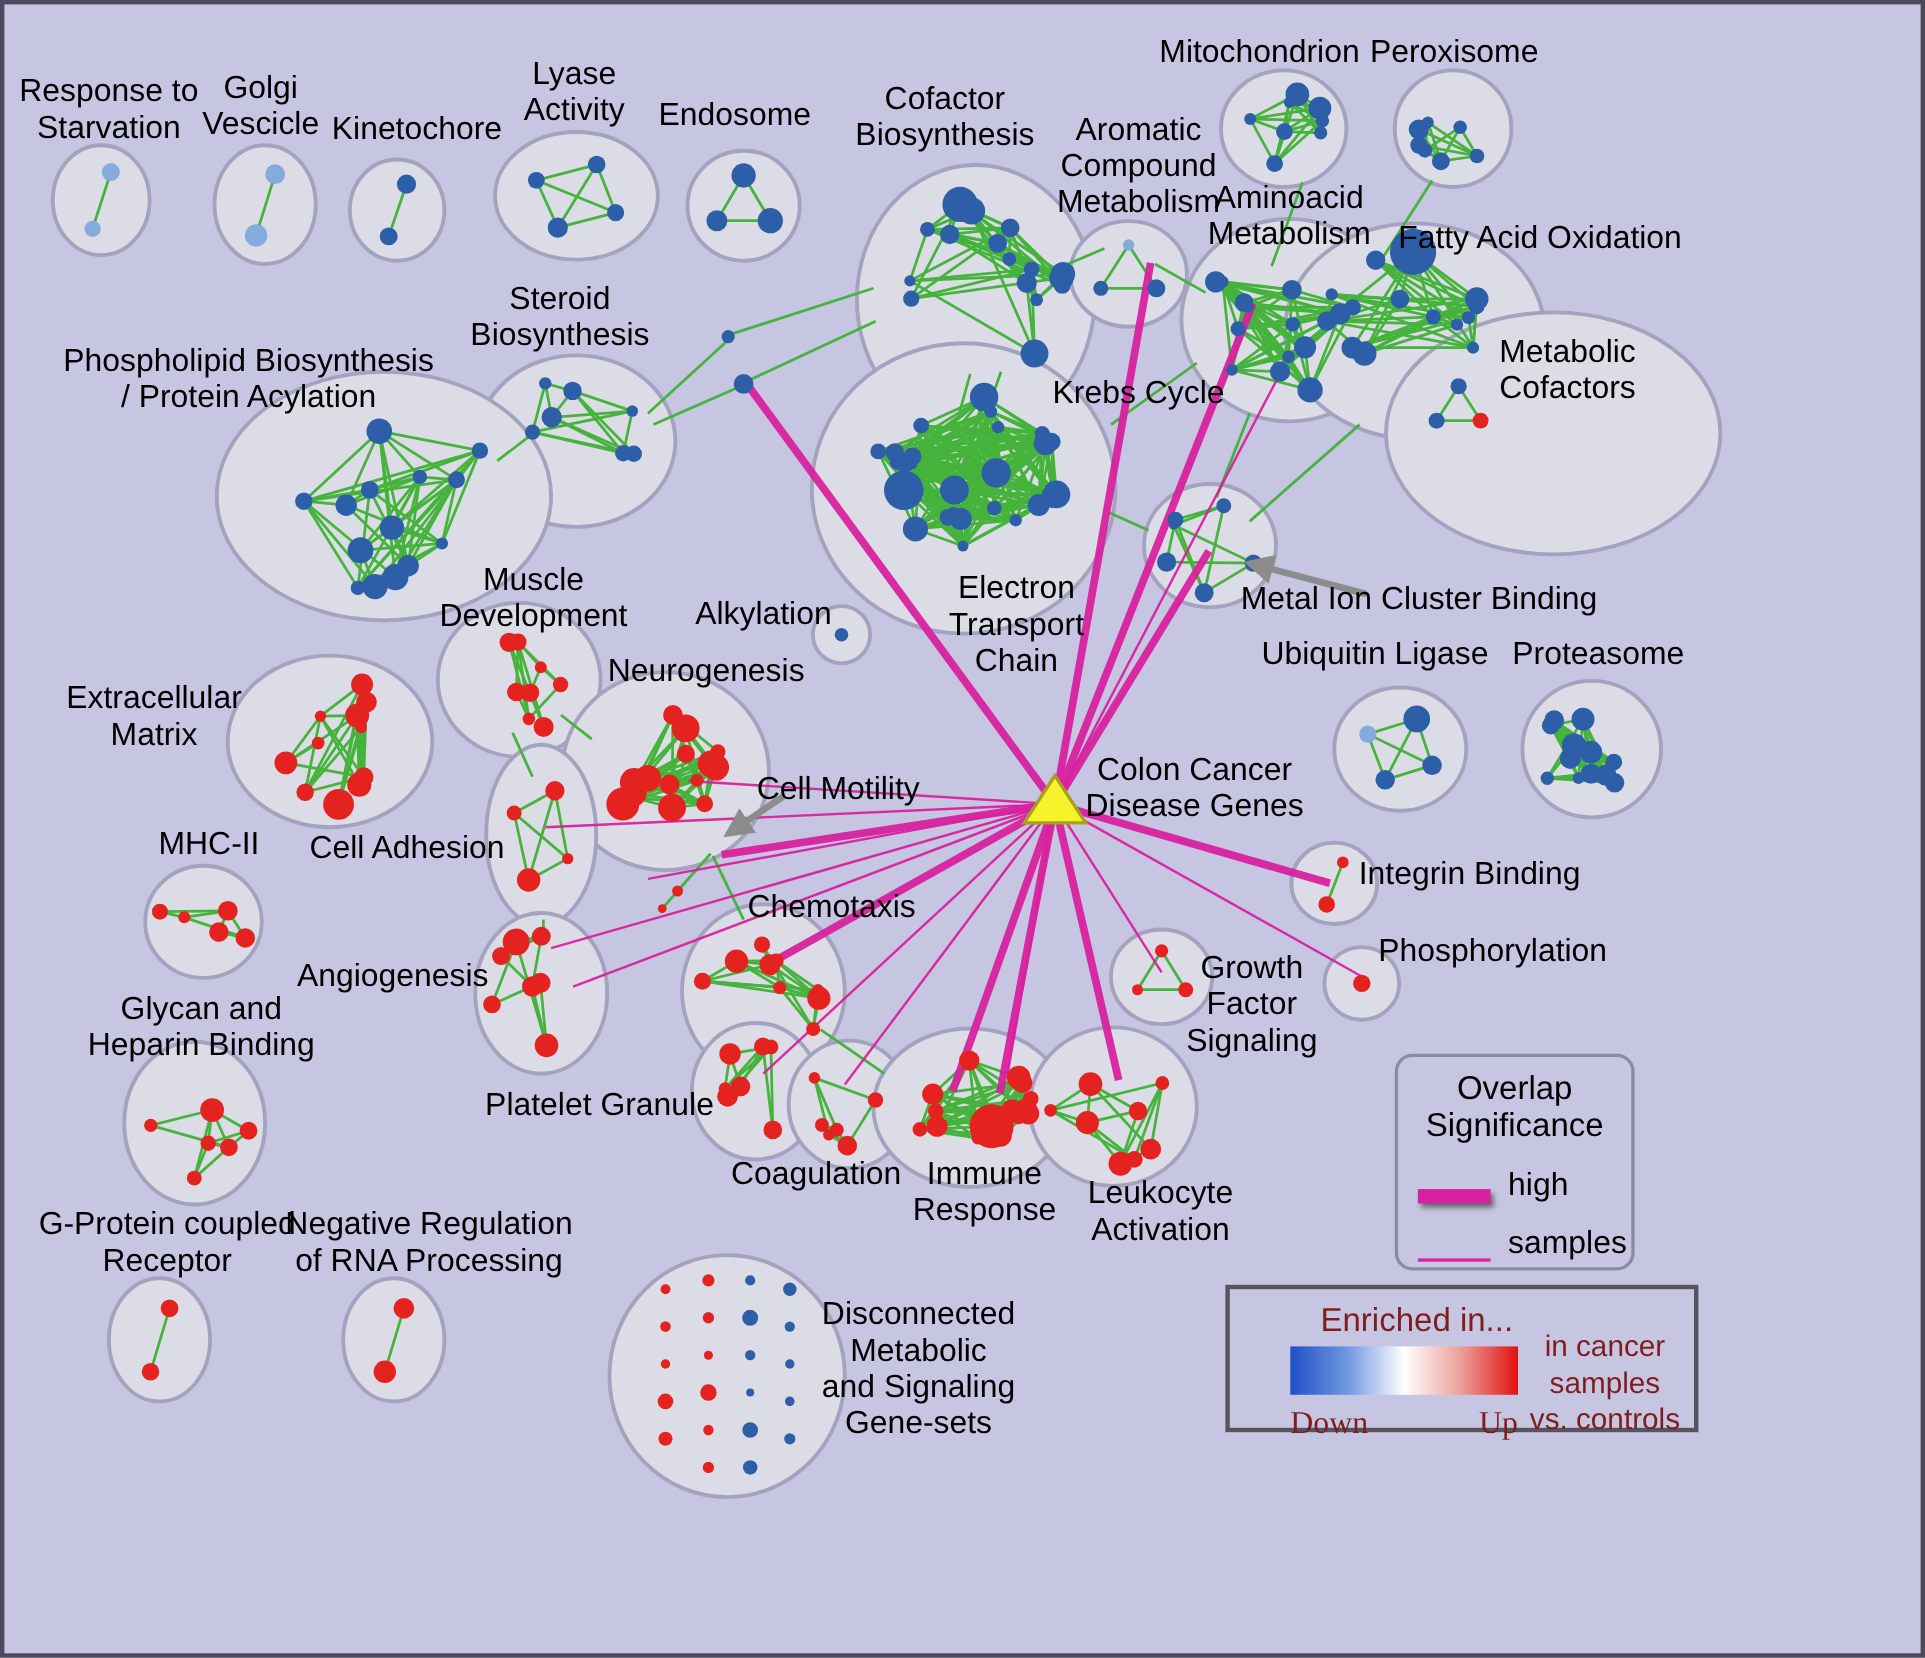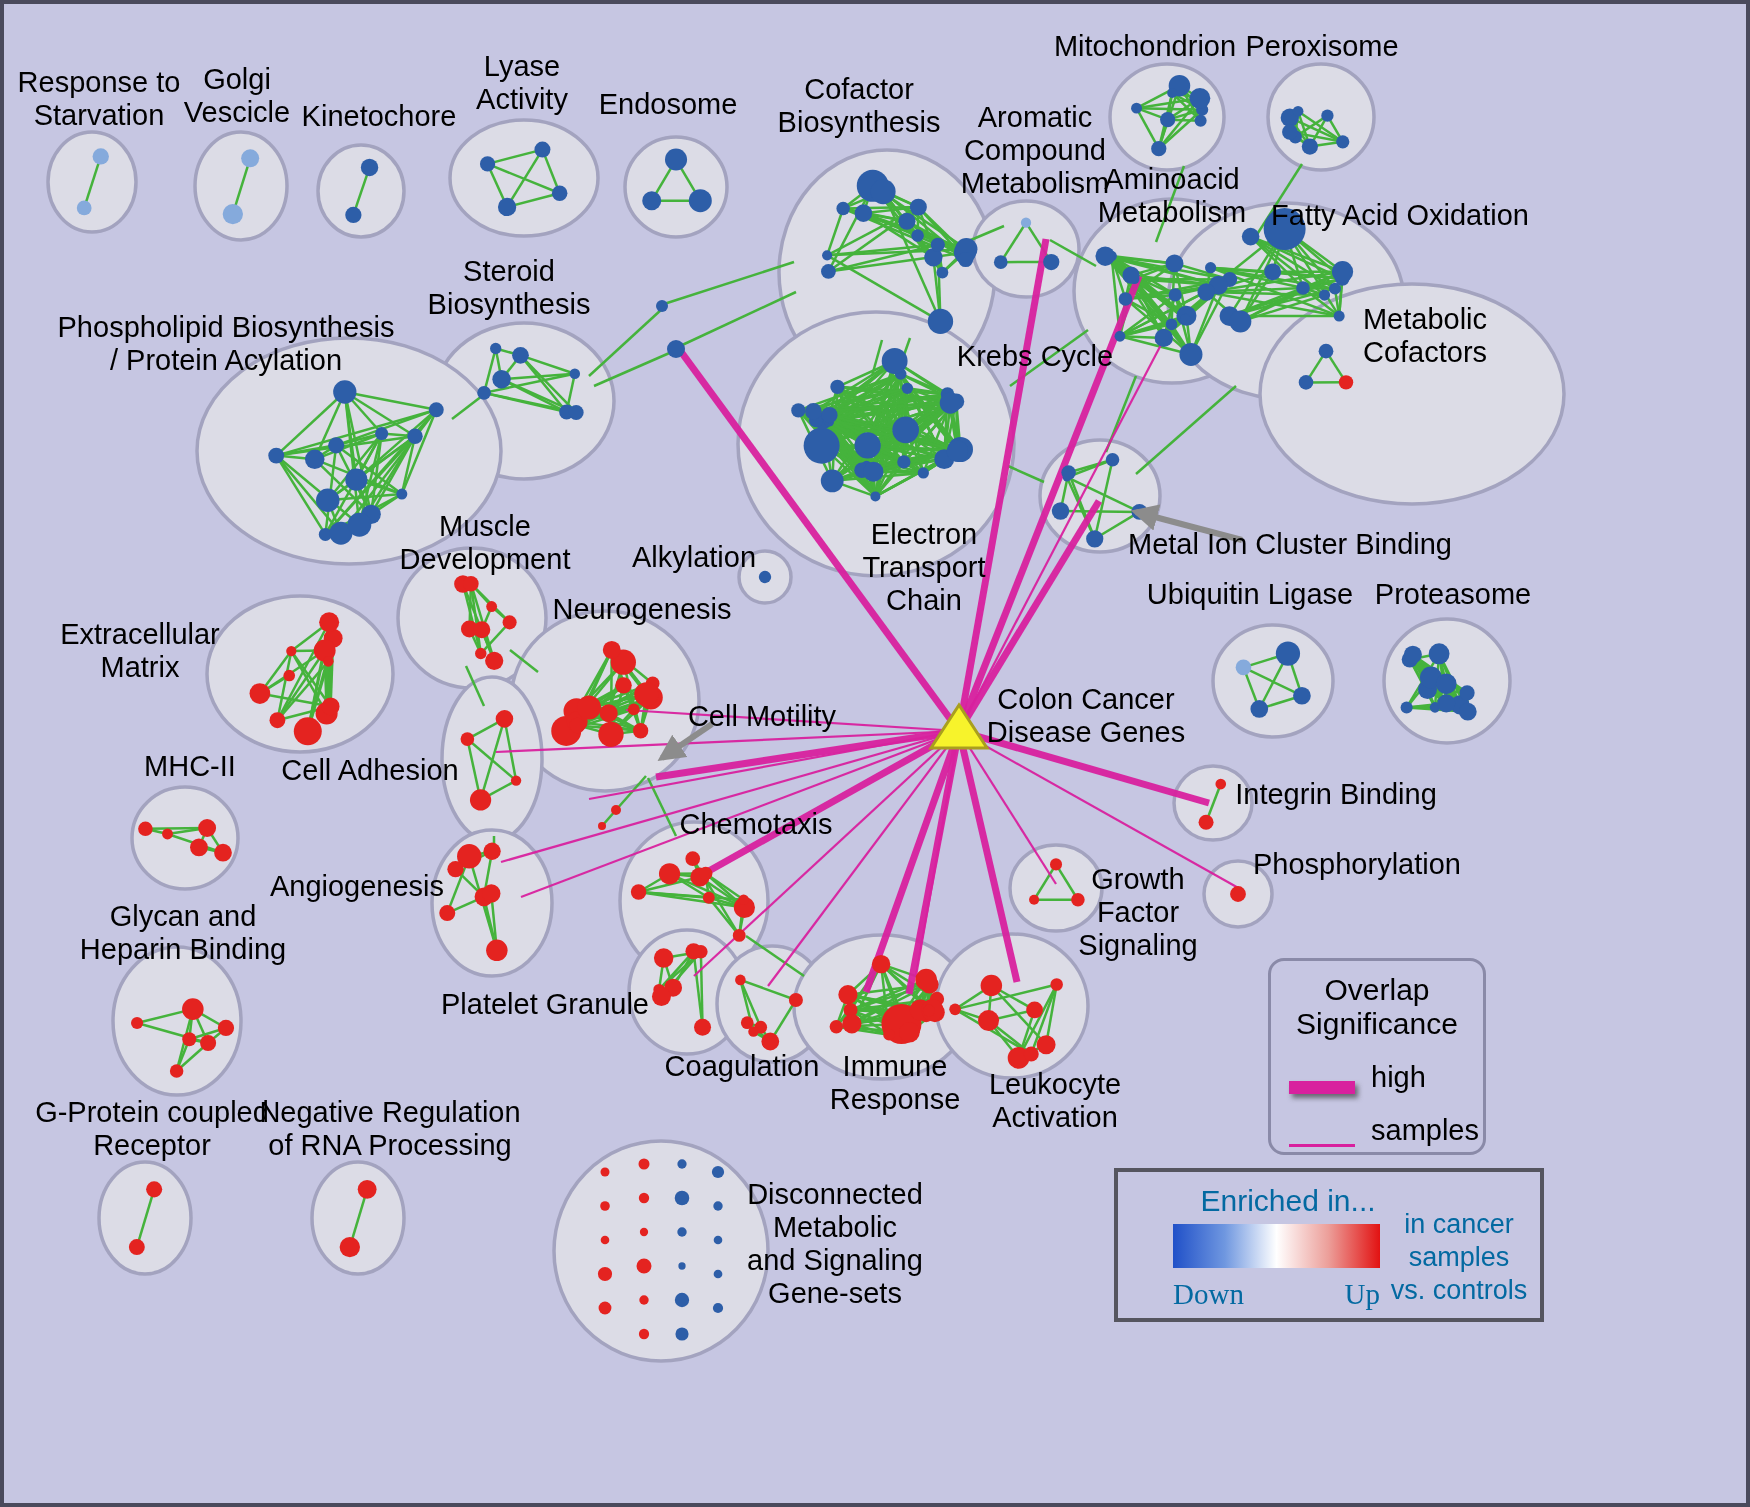--- a/index.html
+++ b/index.html
@@ -12,22 +12,22 @@
   .figure svg text{font-family:"Liberation Sans",sans-serif;}
   .legend-overlap{
     position:absolute;left:1224px;top:954px;width:218px;height:197px;
     border:3px solid #8a8aa8;border-radius:16px;box-sizing:border-box;color:#000;margin-left:40px;
   }
   .legend-title{text-align:center;font-size:30px;line-height:34px;margin-top:12px;white-space:pre-line;color:#000;}
   .legend-row{display:flex;align-items:flex-end;gap:16px;margin:20px 0 0 18px;font-size:29px;color:#000;}
   .swatch-high{display:inline-block;width:66px;height:13px;box-shadow:3px 4px 5px rgba(55,55,55,.65);}
   .swatch-moderate{display:inline-block;width:66px;height:3px;}
   .legend-enriched{
-    position:absolute;left:1110px;top:1164px;width:430px;height:154px;
-    border:4px solid #55555f;box-sizing:border-box;color:#0369a1;
+    position:absolute;left:1110px;top:1164px;width:430px;height:134px;
+    border:4px solid #55555f;box-sizing:border-box;color:#7f1d1d;
   }
   .enriched-title{position:absolute;left:20px;top:12px;width:300px;text-align:center;font-size:30px;}
   .gradient-bar{position:absolute;left:55px;top:52px;width:207px;height:44px;}
   .gradient-labels{position:absolute;left:55px;top:106px;width:207px;display:flex;justify-content:space-between;font-size:29px;font-family:Liberation Serif, serif;}
   .enriched-note{position:absolute;right:6px;top:36px;width:150px;text-align:center;font-size:27px;line-height:33px;white-space:pre-line;}
 </style>
 </head>
 <body>
 
 <div class="figure">

